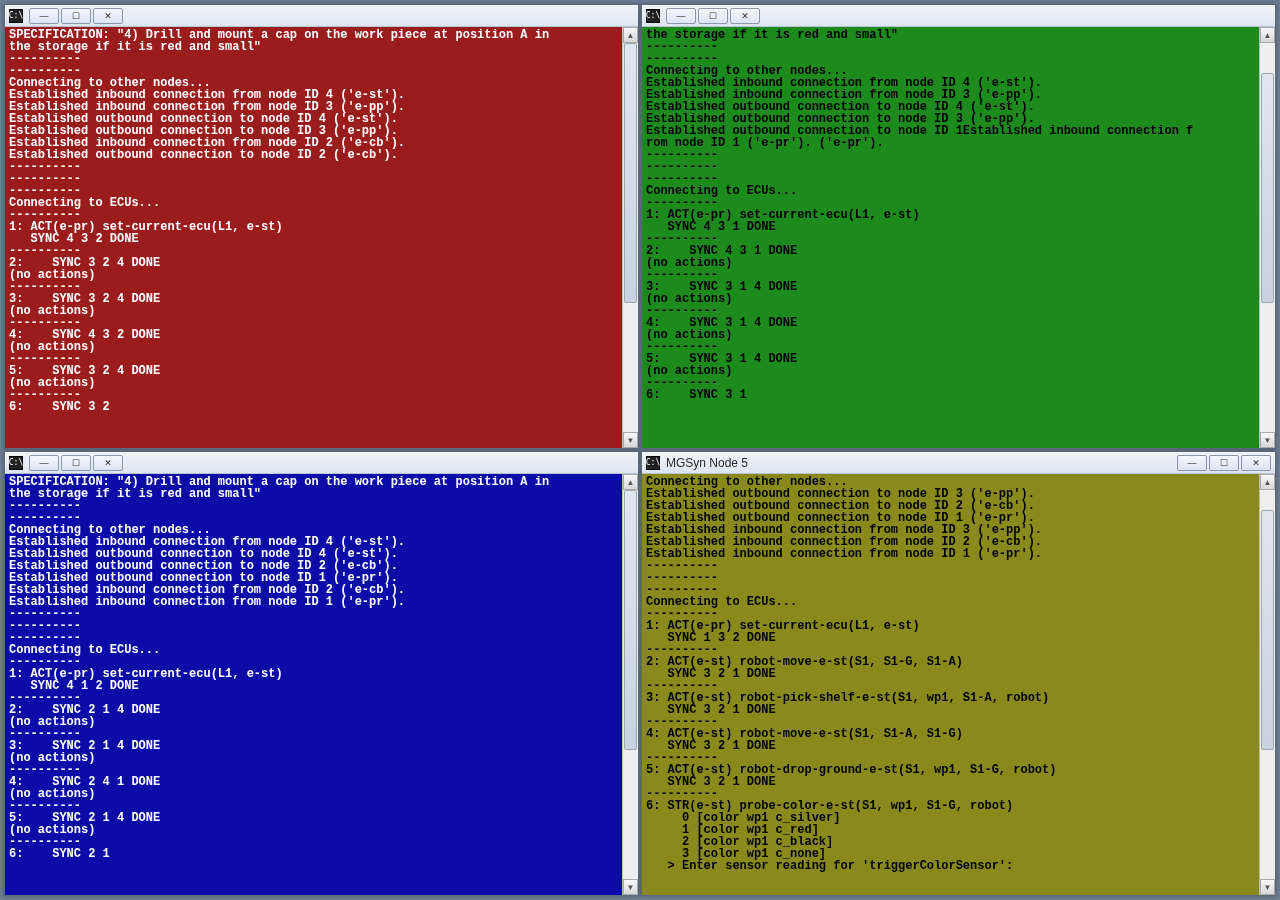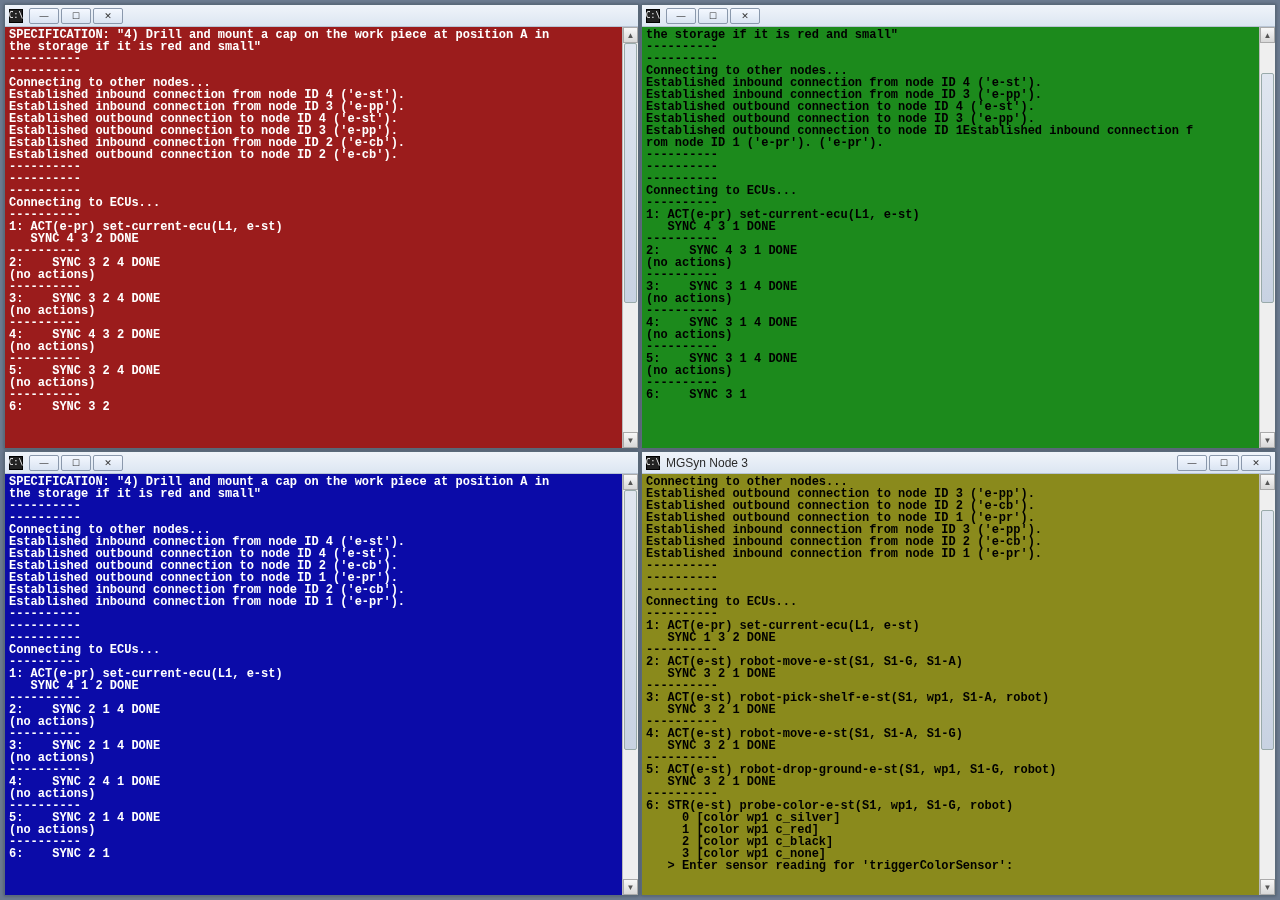--- a/index.html
+++ b/index.html
@@ -142,21 +142,21 @@
           <div class="sb-track">
             <div class="sb-thumb" style="top: 0px; height: 260px;"></div>
           </div>
           <div class="sb-btn">▼</div>
         </div>
       </div>
     </div>
     <div class="window">
       <div class="titlebar">
         <div class="icon">C:\</div>
-        <div class="title">MGSyn Node 3</div>
+        <div class="title">MGSyn Node 5</div>
         <div class="btns">
           <div class="wbtn">—</div>
           <div class="wbtn">☐</div>
           <div class="wbtn">✕</div>
         </div>
       </div>
       <div class="terminal-wrap">
         <div class="terminal t4"><div>Connecting to other nodes...</div><div>Established outbound connection to node ID 3 ('e-pp').</div><div>Established outbound connection to node ID 2 ('e-cb').</div><div>Established outbound connection to node ID 1 ('e-pr').</div><div>Established inbound connection from node ID 3 ('e-pp').</div><div>Established inbound connection from node ID 2 ('e-cb').</div><div>Established inbound connection from node ID 1 ('e-pr').</div><div>----------</div><div>----------</div><div>----------</div><div>Connecting to ECUs...</div><div></div><div>----------</div><div>1: ACT(e-pr) set-current-ecu(L1, e-st)</div><div>   SYNC 1 3 2 DONE</div><div>----------</div><div>2: ACT(e-st) robot-move-e-st(S1, S1-G, S1-A)</div><div>   SYNC 3 2 1 DONE</div><div>----------</div><div>3: ACT(e-st) robot-pick-shelf-e-st(S1, wp1, S1-A, robot)</div><div>   SYNC 3 2 1 DONE</div><div>----------</div><div>4: ACT(e-st) robot-move-e-st(S1, S1-A, S1-G)</div><div>   SYNC 3 2 1 DONE</div><div>----------</div><div>5: ACT(e-st) robot-drop-ground-e-st(S1, wp1, S1-G, robot)</div><div>   SYNC 3 2 1 DONE</div><div>----------</div><div>6: STR(e-st) probe-color-e-st(S1, wp1, S1-G, robot)</div><div>     0 [color wp1 c_silver]</div><div>     1 [color wp1 c_red]</div><div>     2 [color wp1 c_black]</div><div>     3 [color wp1 c_none]</div><div>   &gt; Enter sensor reading for 'triggerColorSensor':</div></div>
         <div class="scrollbar">
           <div class="sb-btn">▲</div>

